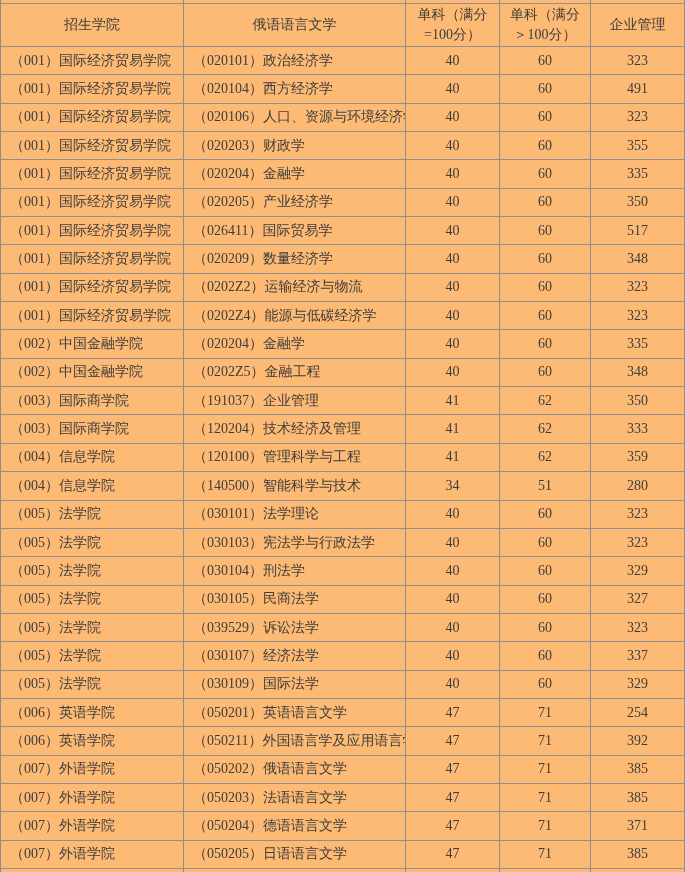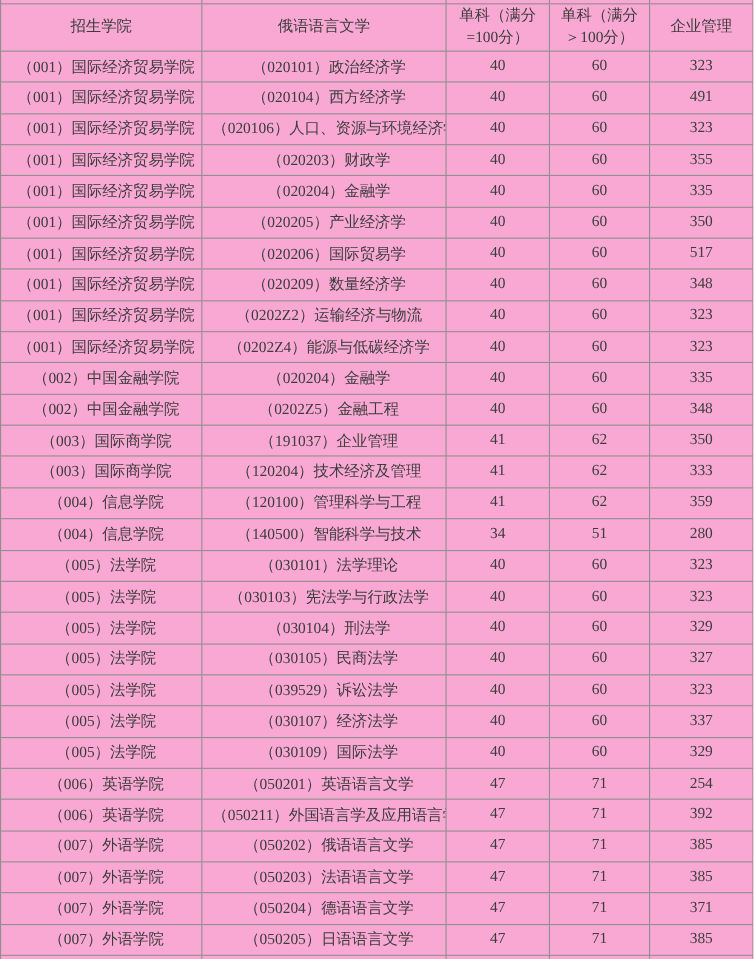--- a/index.html
+++ b/index.html
@@ -5,21 +5,21 @@
   html, body {
     margin: 0;
     padding: 0;
     background: #ffffff;
   }
   .screen {
     position: relative;
     width: 685px;
     height: 872px;
     overflow: hidden;
-    background: #f9a8d4;
+    background: #fdba74;
     font-family: "Liberation Serif", "DejaVu Serif", serif;
     color: #3d3d3d;
   }
   table.score-table {
     border-collapse: collapse;
     table-layout: fixed;
     width: 684px;
     margin: 0;
   }
   col.c0 { width: 183px; }
@@ -46,21 +46,21 @@
     line-height: 20px;
     padding: 0 6px;
   }
   tbody tr.data-row {
     height: 28.35px;
   }
   tbody tr.data-row td {
     white-space: nowrap;
   }
   td.cell-left {
-    text-align: center;
+    text-align: left;
     padding-left: 9px;
   }
   td.cell-center {
     text-align: center;
   }
   tr.partial-bottom td {
     height: 28px;
   }
 </style>
 </head>
@@ -129,21 +129,21 @@
         </tr>
         <tr class="data-row">
           <td class="cell-left">（001）国际经济贸易学院</td>
           <td class="cell-left">（020205）产业经济学</td>
           <td class="cell-center">40</td>
           <td class="cell-center">60</td>
           <td class="cell-center">350</td>
         </tr>
         <tr class="data-row">
           <td class="cell-left">（001）国际经济贸易学院</td>
-          <td class="cell-left">（020206）国际贸易学</td>
+          <td class="cell-left">（026411）国际贸易学</td>
           <td class="cell-center">40</td>
           <td class="cell-center">60</td>
           <td class="cell-center">517</td>
         </tr>
         <tr class="data-row">
           <td class="cell-left">（001）国际经济贸易学院</td>
           <td class="cell-left">（020209）数量经济学</td>
           <td class="cell-center">40</td>
           <td class="cell-center">60</td>
           <td class="cell-center">348</td>

